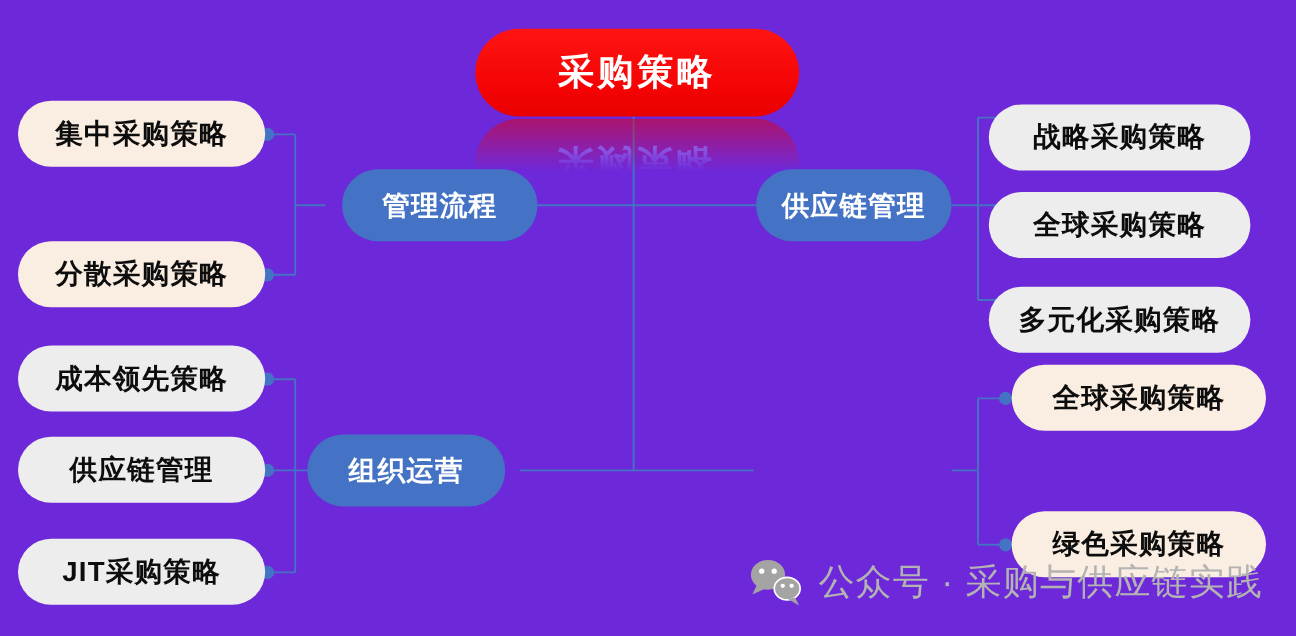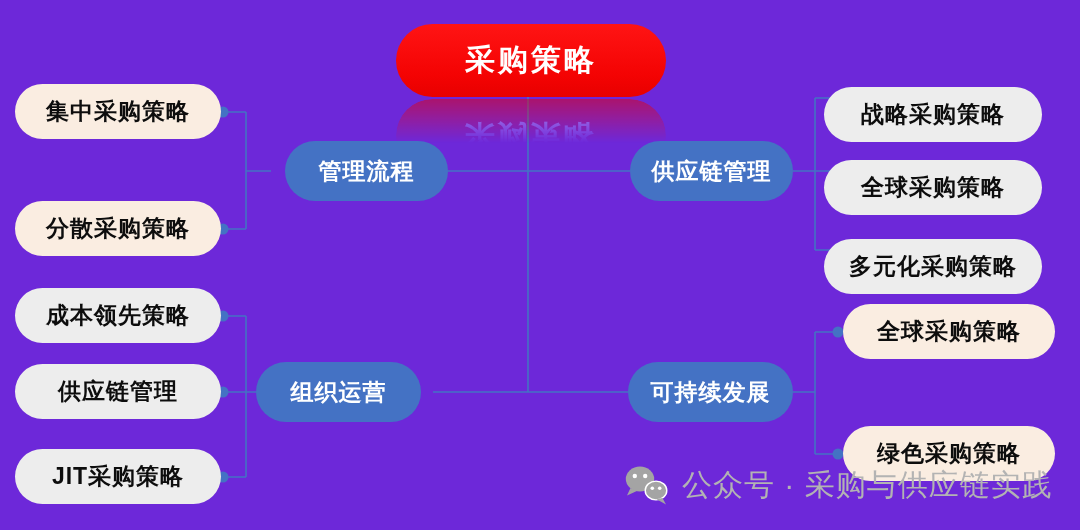--- a/index.html
+++ b/index.html
@@ -83,21 +83,20 @@
       <circle cx="838" cy="454" r="5.5"></circle>
     </g>
   </svg>
 
   <div class="node root-node">采购策略</div>
   <div class="node root-reflection">采购策略</div>
 
   <div class="node branch b-tl">管理流程</div>
   <div class="node branch b-tr">供应链管理</div>
   <div class="node branch b-bl">组织运营</div>
-  <div class="node branch b-br">可持续发展</div>
 
   <div class="node child peach c-l y2">分散采购策略</div>
   <div class="node child peach c-l y1">集中采购策略</div>
 
   <div class="node child gray c-r ry1">战略采购策略</div>
   <div class="node child gray c-r ry2">全球采购策略</div>
   <div class="node child gray c-r ry3">多元化采购策略</div>
 
   <div class="node child gray c-l y3">成本领先策略</div>
   <div class="node child gray c-l y4">供应链管理</div>

